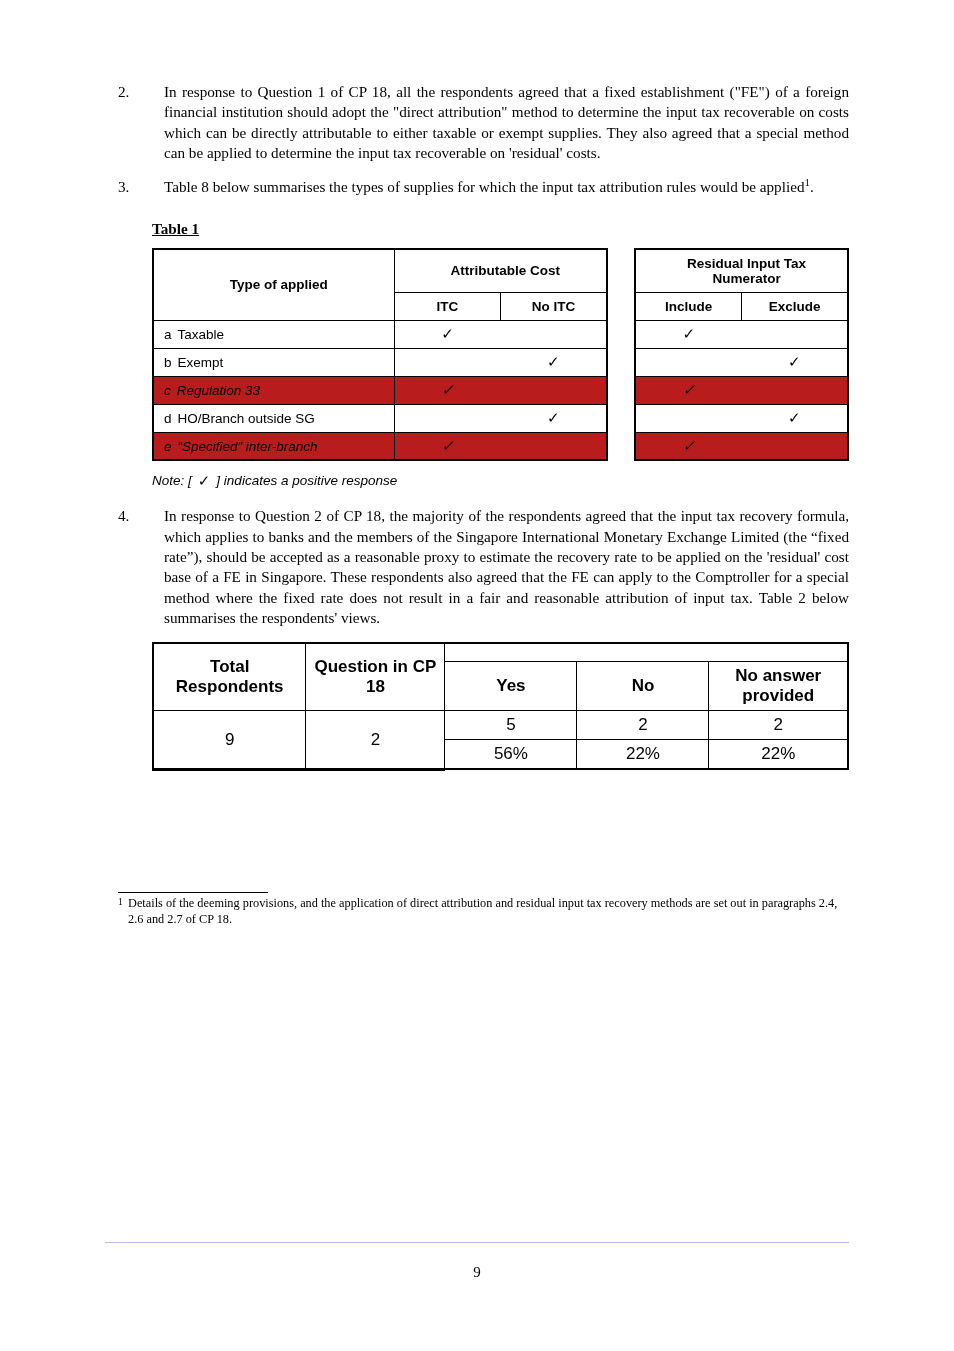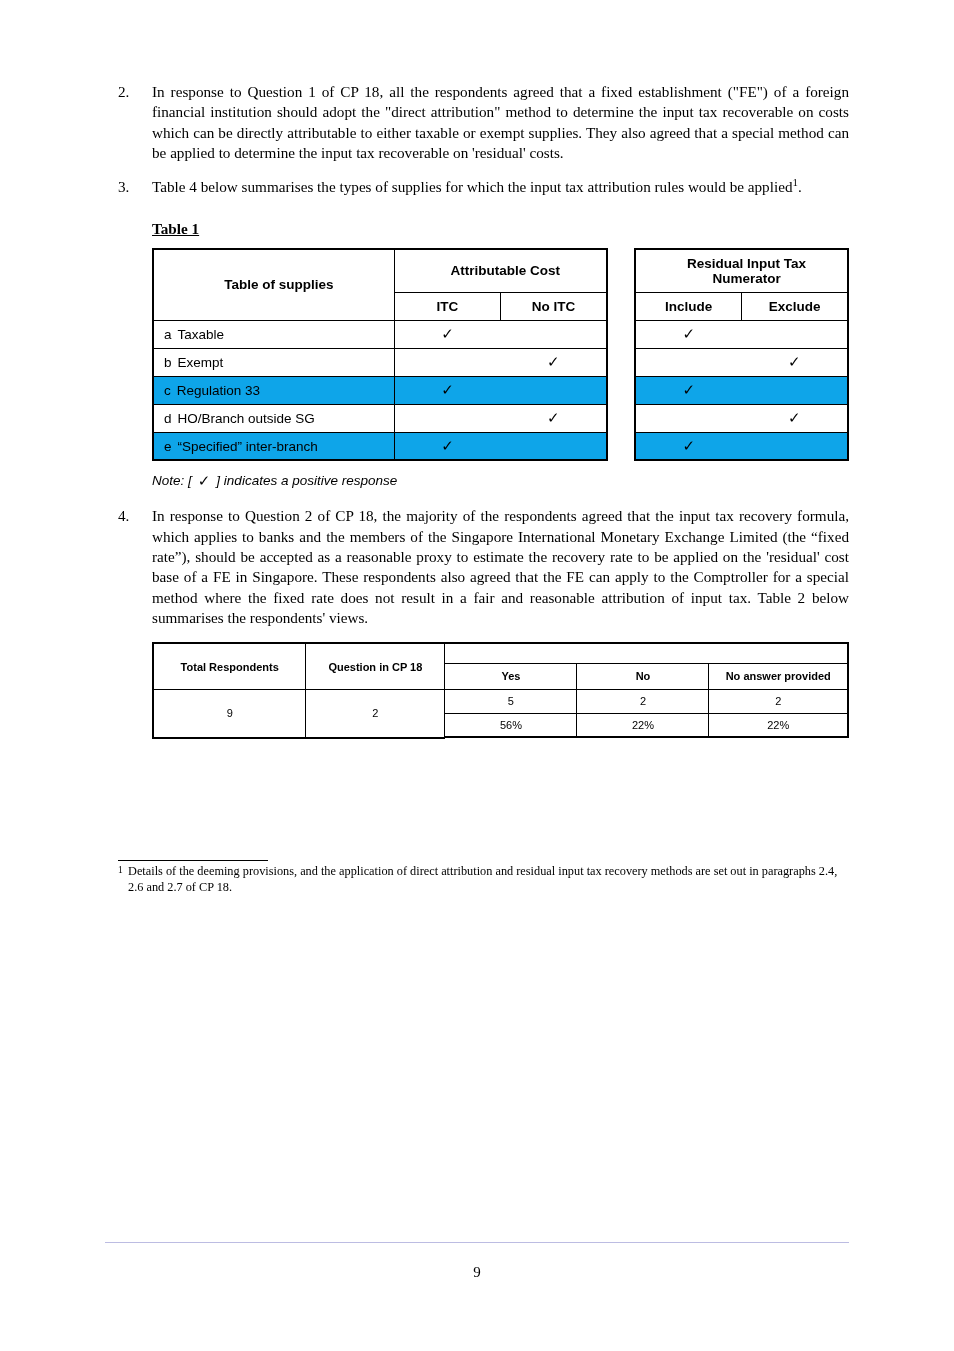--- a/index.html
+++ b/index.html
@@ -29,20 +29,21 @@
   }
   .numbered {
     display: flex;
   }
   .numbered .num {
     flex: 0 0 34px;
   }
   .numbered .txt {
     flex: 1;
     text-align: justify;
+    margin-left: 12px;
   }
   .sup { font-size: 0.72em; vertical-align: super; line-height: 0; }
   .table-title {
     font-weight: bold;
     text-decoration: underline;
     margin: 22px 0 10px 0;
   }
   .indent-block { padding-left: 34px; margin-top: 14px; }
 
   
@@ -66,21 +67,21 @@
     padding: 4px 0;
     text-align: center;
     height: 28px;
     vertical-align: middle;
   }
   table.t1 td.lbl {
     text-align: left;
     padding-left: 10px;
     font-weight: normal;
   }
-  table.t1 tr.shade td { background: #0ea5e9; }
+  table.t1 tr.shade td { background: #b91c1c; font-style: italic; }
   table.t1 .topthick { border-top: 2px solid #000; }
   table.t1 .botthick { border-bottom: 2px solid #000; }
   table.t1 .leftthick { border-left: 2px solid #000; }
   table.t1 .rightthick { border-right: 2px solid #000; }
   table.t1 td.noborder-r { border-right: none; }
   table.t1 td.noborder-l { border-left: none; }
   .tick { font-family: "Segoe UI Symbol","Apple Symbols", sans-serif; font-size: 15px; line-height:1;}
   .note {
     font-family: Arial, Helvetica, sans-serif;
     font-size: 13.5px;
@@ -89,21 +90,21 @@
     display: flex;
     align-items: center;
     gap: 6px;
   }
 
   
   table.t2 {
     border-collapse: collapse;
     width: 100%;
     font-family: Arial, Helvetica, sans-serif;
-    font-size: 11px;
+    font-size: 17px;
   }
   table.t2 th, table.t2 td {
     border: 1px solid #000;
     text-align: center;
     vertical-align: middle;
     padding: 4px 6px;
     height: 24px;
   }
   table.t2 .big2 { height: 46px; font-weight: bold; }
   table.t2 .topthick { border-top: 2px solid #000; }
@@ -149,39 +150,39 @@
 <div class="page">
 
   <div class="para numbered">
     <span class="num">2.</span>
     <span class="txt">In response to Question 1 of CP 18, all the respondents agreed that a fixed establishment ("FE") of a foreign financial institution should adopt the "direct attribution" method to determine the input tax recoverable on costs which can be directly attributable to either taxable or exempt supplies. They also agreed that a special method can be applied to determine the input tax recoverable on 'residual' costs.</span>
   </div>
 
   <div class="para numbered">
     <span class="num">3.</span>
     <span class="txt">
-      <span>Table 4 below summarises the types of supplies for which the input tax attribution rules would be applied</span><span class="sup">1</span><span>.</span>
+      <span>Table 8 below summarises the types of supplies for which the input tax attribution rules would be applied</span><span class="sup">1</span><span>.</span>
     </span>
   </div>
 
   <div class="indent-block">
     <div class="table-title">Table 1</div>
 
     <table class="t1">
       <colgroup>
         <col style="width:34%">
         <col style="width:15%">
           <col style="width:15%">
         <col style="width:4%">
         <col style="width:15%">
           <col style="width:15%">
       </colgroup>
       <tbody>
           <tr>
-        <th class="big-th topthick leftthick" rowspan="2">Table of supplies</th>
+        <th class="big-th topthick leftthick" rowspan="2">Type of applied</th>
         <th class="big-th topthick" colspan="2">Attributable Cost</th>
         <th rowspan="7" style="border-top:none;border-bottom:none;border-left:2px solid #000;border-right:2px solid #000;background:#fff;width:10px;padding:0"></th>
         <th class="big-th topthick rightthick" colspan="2">Residual Input Tax Numerator</th>
       </tr>
       <tr>
         <th>ITC</th>
         <th>No ITC</th>
         <th>Include</th>
         <th class="rightthick">Exclude</th>
       </tr>

